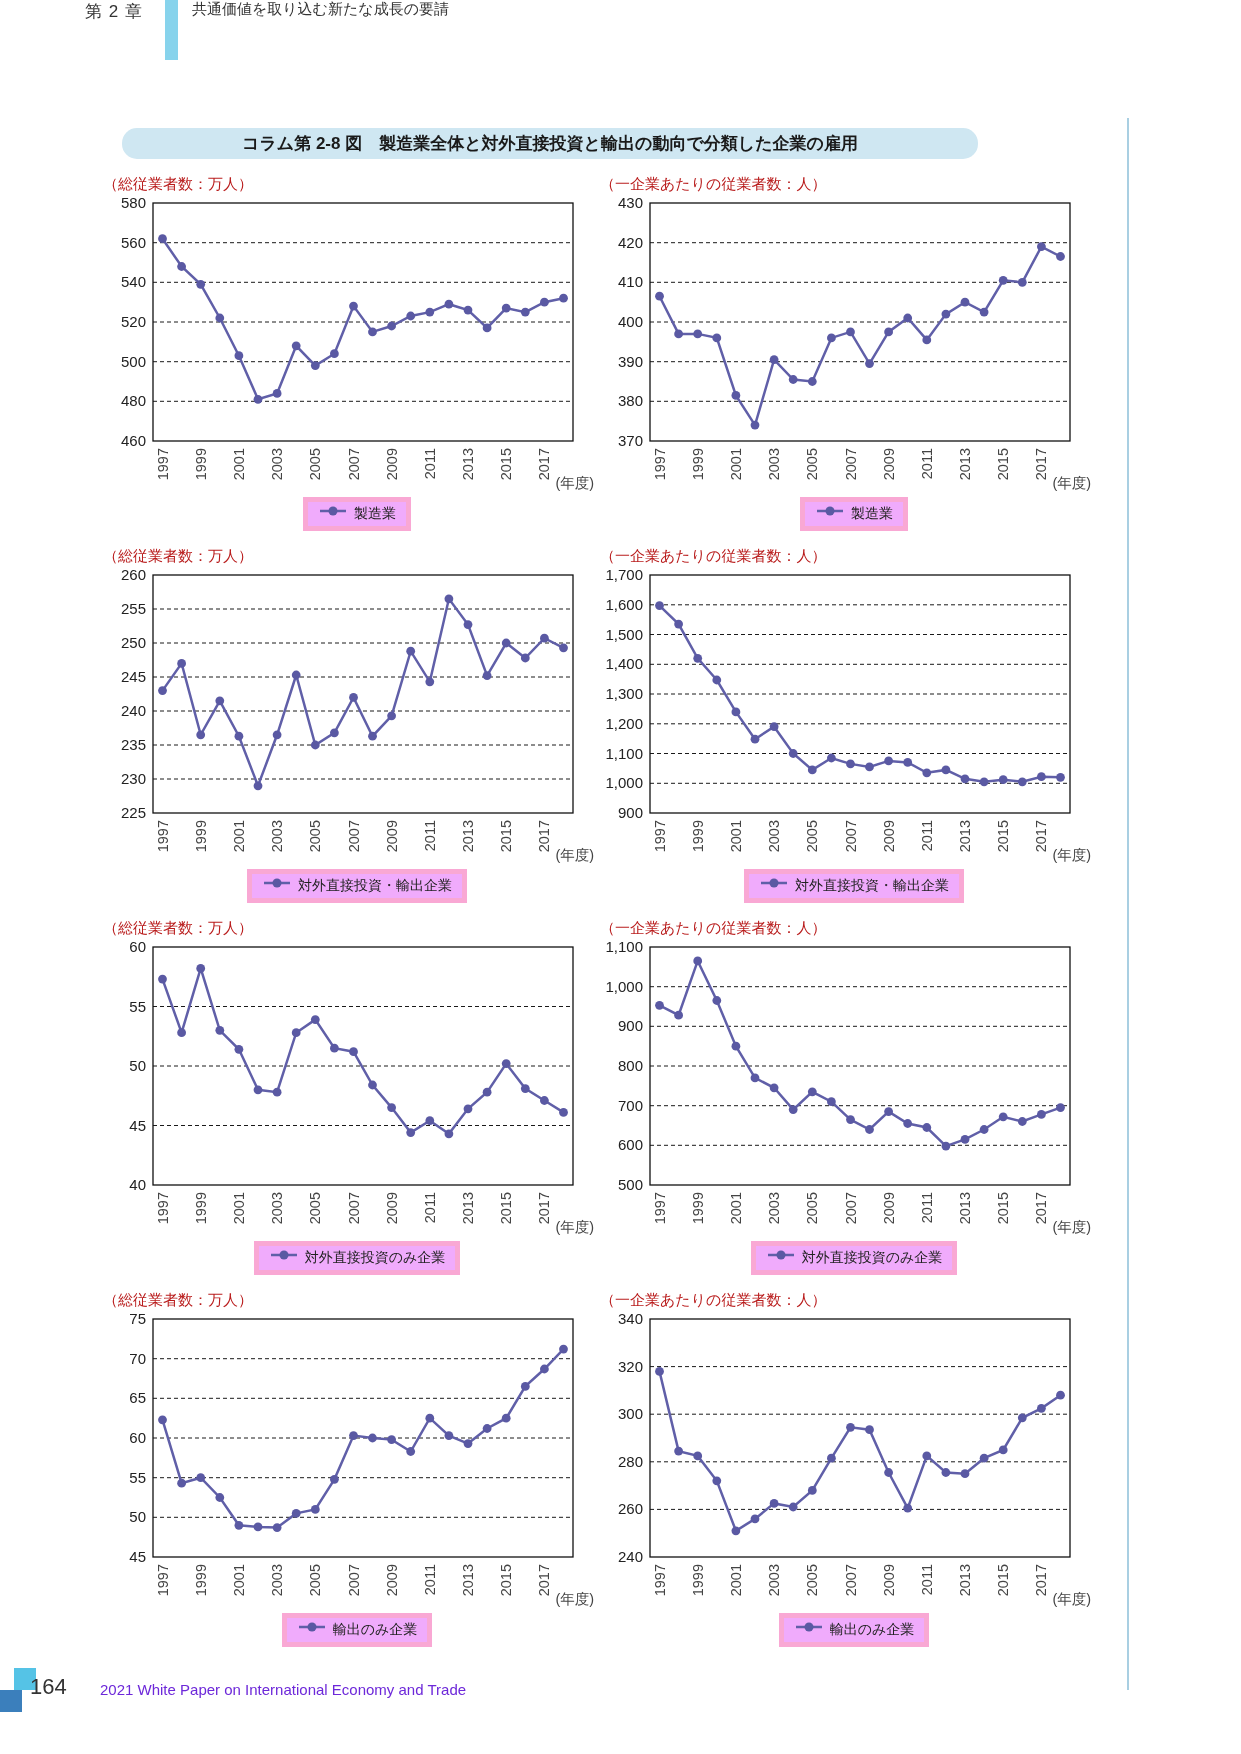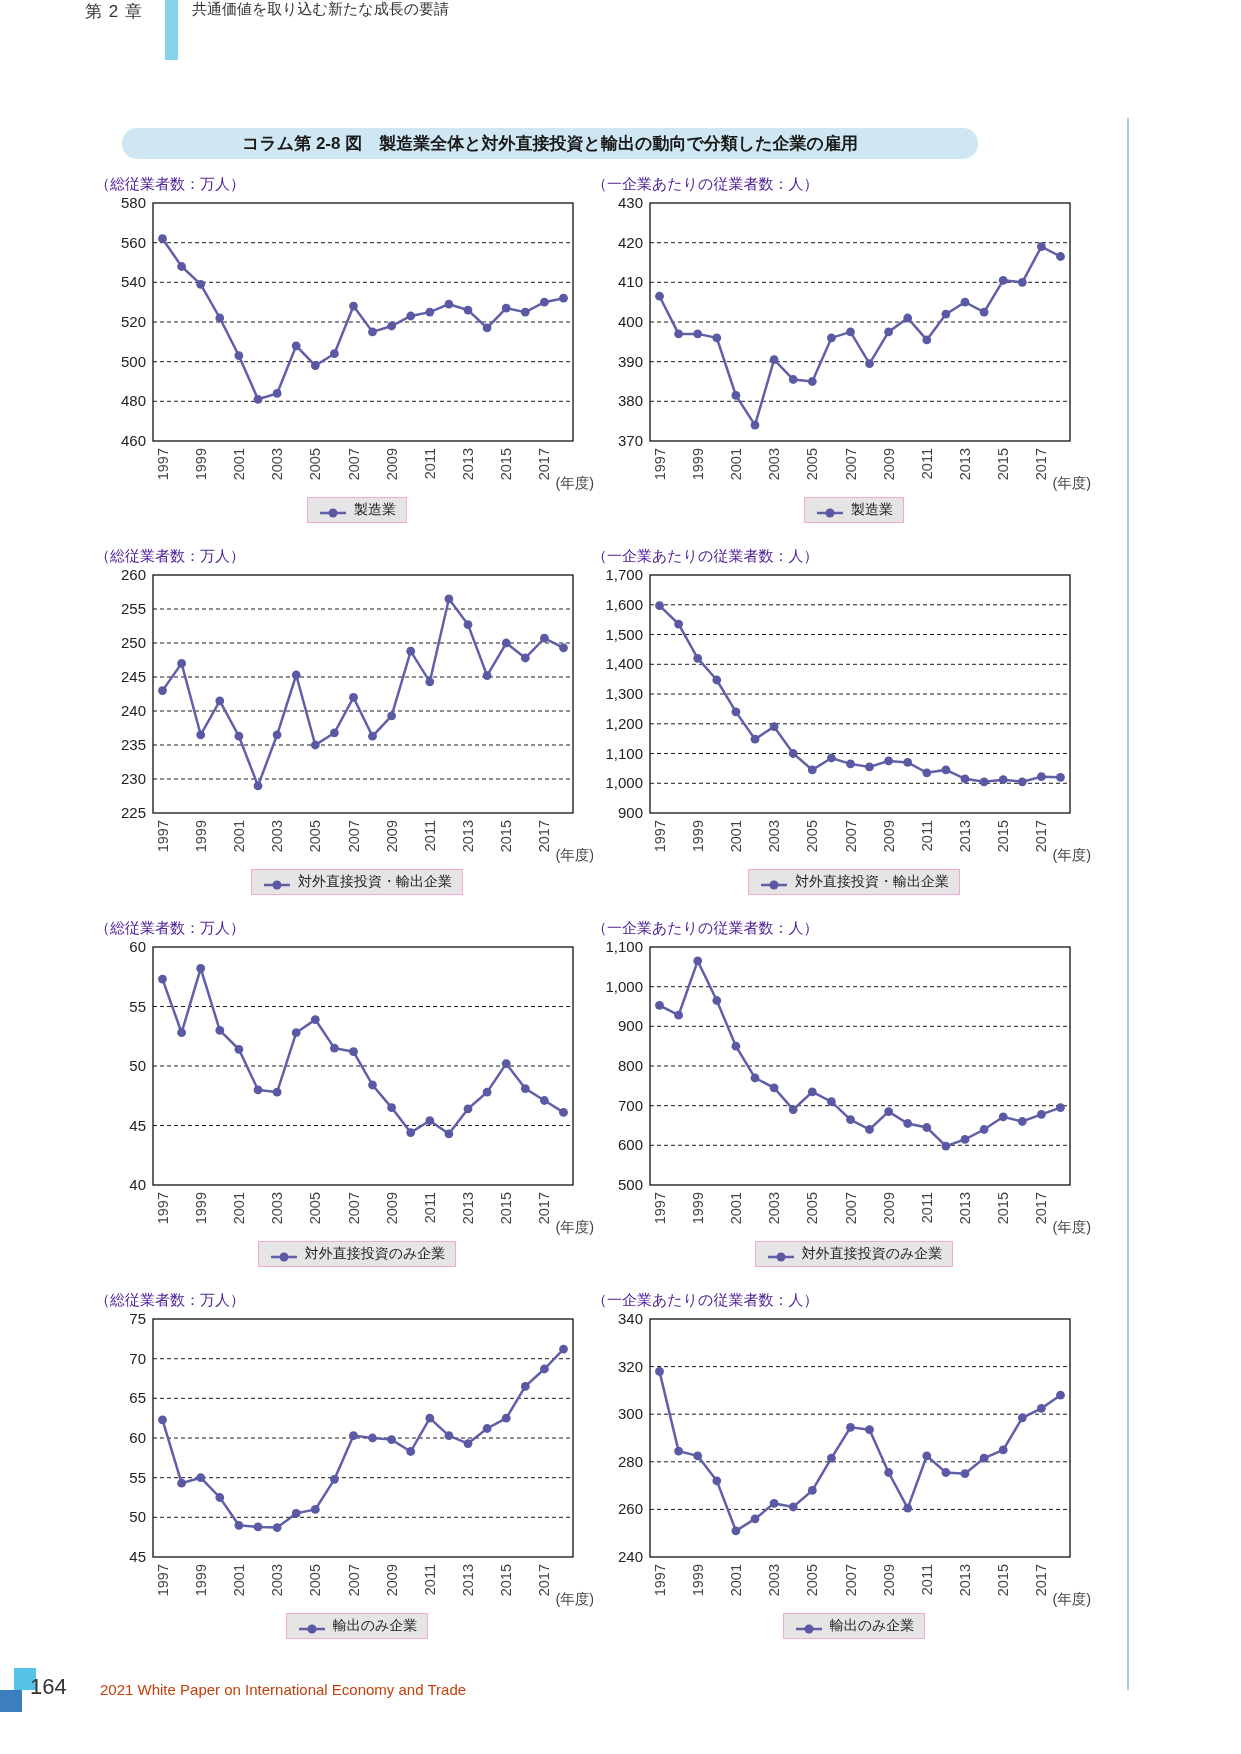--- a/index.html
+++ b/index.html
@@ -16,26 +16,26 @@
   
   .figure-title{
     margin:68px 0 14px 122px;width:856px;height:31px;border-radius:15px;
     display:flex;align-items:center;justify-content:center;
     font-size:17px;font-weight:600;color:#1a1a1a;
   }
   
   .chart-row{display:flex;margin-left:95px;margin-bottom:20px;}
   .cell{width:497px;}
   .cell.right{width:540px;}
-  .unit{font-size:15px;color:#4c1d95;height:22px;line-height:22px;margin-left:0;}
+  .unit{font-size:15px;color:#b91c1c;height:22px;line-height:22px;margin-left:8px;}
   .plot{width:524px;height:300px;}
   .legend{width:524px;text-align:center;margin-top:2px;height:28px;}
   .legend-box{
-    display:inline-flex;align-items:flex-end;gap:6px;border:1px solid #f9a8d4;
-    background:#e5e5e5;padding:3px 10px;font-size:14px;color:#222;
+    display:inline-flex;align-items:flex-start;gap:6px;border:5px solid #f9a8d4;
+    background:#f0abfc;padding:3px 10px;font-size:14px;color:#222;
   }
   
   .right-rule{position:absolute;top:118px;left:1127px;width:2px;height:1572px;}
   .footer-sq1{position:absolute;left:14px;top:1668px;width:22px;height:22px;}
   .footer-sq2{position:absolute;left:0px;top:1690px;width:22px;height:22px;}
   .page-number{position:absolute;left:30px;top:1674px;font-size:22px;color:#333;}
   .footer-text{position:absolute;left:100px;top:1681px;font-size:15px;}
 </style>
 </head>
 <body>
@@ -553,13 +553,13 @@
           <span>輸出のみ企業</span>
         </span>
     </div>
   </div>
 </div>
 
 <div class="right-rule" style="background: rgb(169, 207, 226);"></div>
 <div class="footer-sq1" style="background: rgb(85, 195, 230);"></div>
 <div class="footer-sq2" style="background: rgb(59, 127, 188);"></div>
 <div class="page-number">164</div>
-<div class="footer-text" style="color: #c2410c; text-align: right;">2021 White Paper on International Economy and Trade</div>
+<div class="footer-text" style="color: #6d28d9; text-align: right;">2021 White Paper on International Economy and Trade</div>
 
 </body></html>

